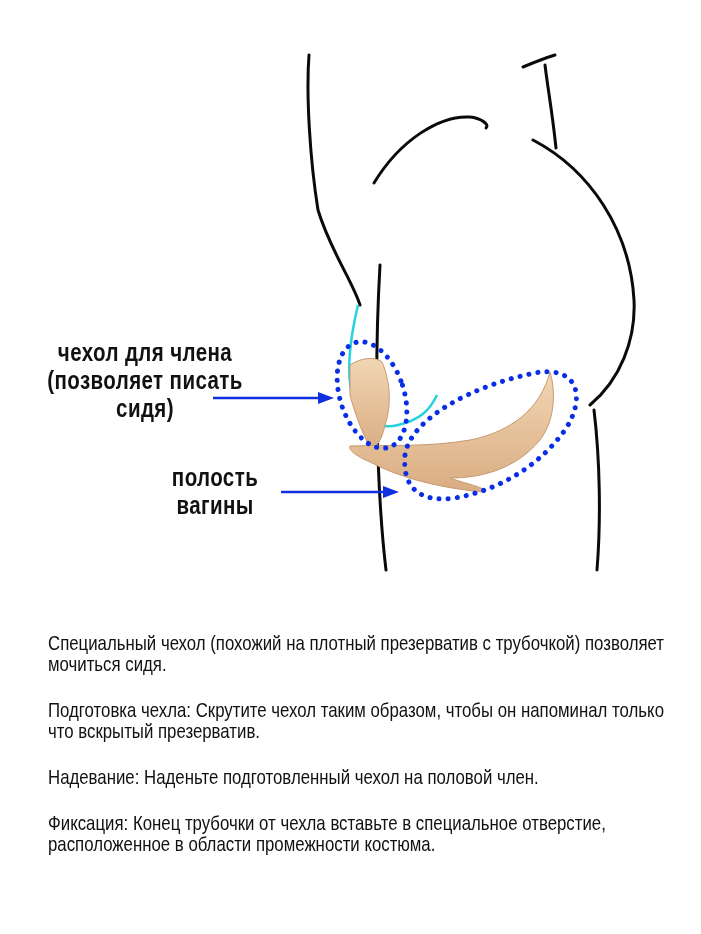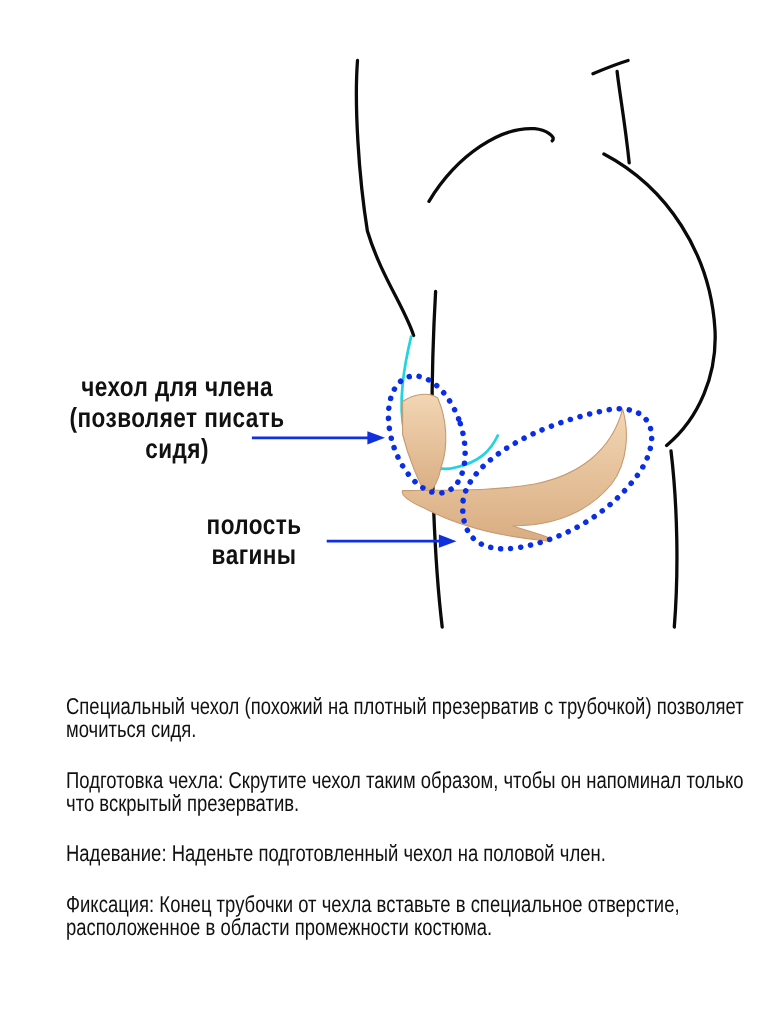--- a/index.html
+++ b/index.html
@@ -1,24 +1,24 @@
 <!DOCTYPE html>
 <html><head>
 <meta charset="utf-8">
 <style>
   html, body { margin: 0; padding: 0; background: #ffffff; }
   body { width: 701px; height: 934px; position: relative; overflow: hidden;
          font-family: "Liberation Sans", sans-serif; color: #111; }
-  .figure { position: absolute; left: 16px; top: 0; width: 569px; height: 600px; }
+  .figure { position: absolute; left: 0; top: 0; width: 569px; height: 600px; }
   .label { position: absolute; font-family: "Liberation Sans", sans-serif;
            font-weight: bold; font-size: 25px; line-height: 28px; text-align: center;
            color: #111; transform: scaleX(0.82); transform-origin: center; letter-spacing: 0.5px; }
   .label-sheath { left: 10px; top: 338px; width: 270px; }
   .label-cavity { left: 140px; top: 463px; width: 150px; }
-  .desc { position: absolute; left: 60px; top: 632px; width: 640px; }
+  .desc { position: absolute; left: 48px; top: 632px; width: 640px; }
   .para { font-family: "Liberation Sans", sans-serif; font-size: 21px; line-height: 21px;
           margin: 0 0 25px 0; transform: scaleX(0.80); transform-origin: left top;
           width: 780px; color: #111; }
 </style>
 </head>
 <body>
 
 <div class="figure">
   <svg width="701" height="600" viewBox="0 0 701 600">
     <defs>

